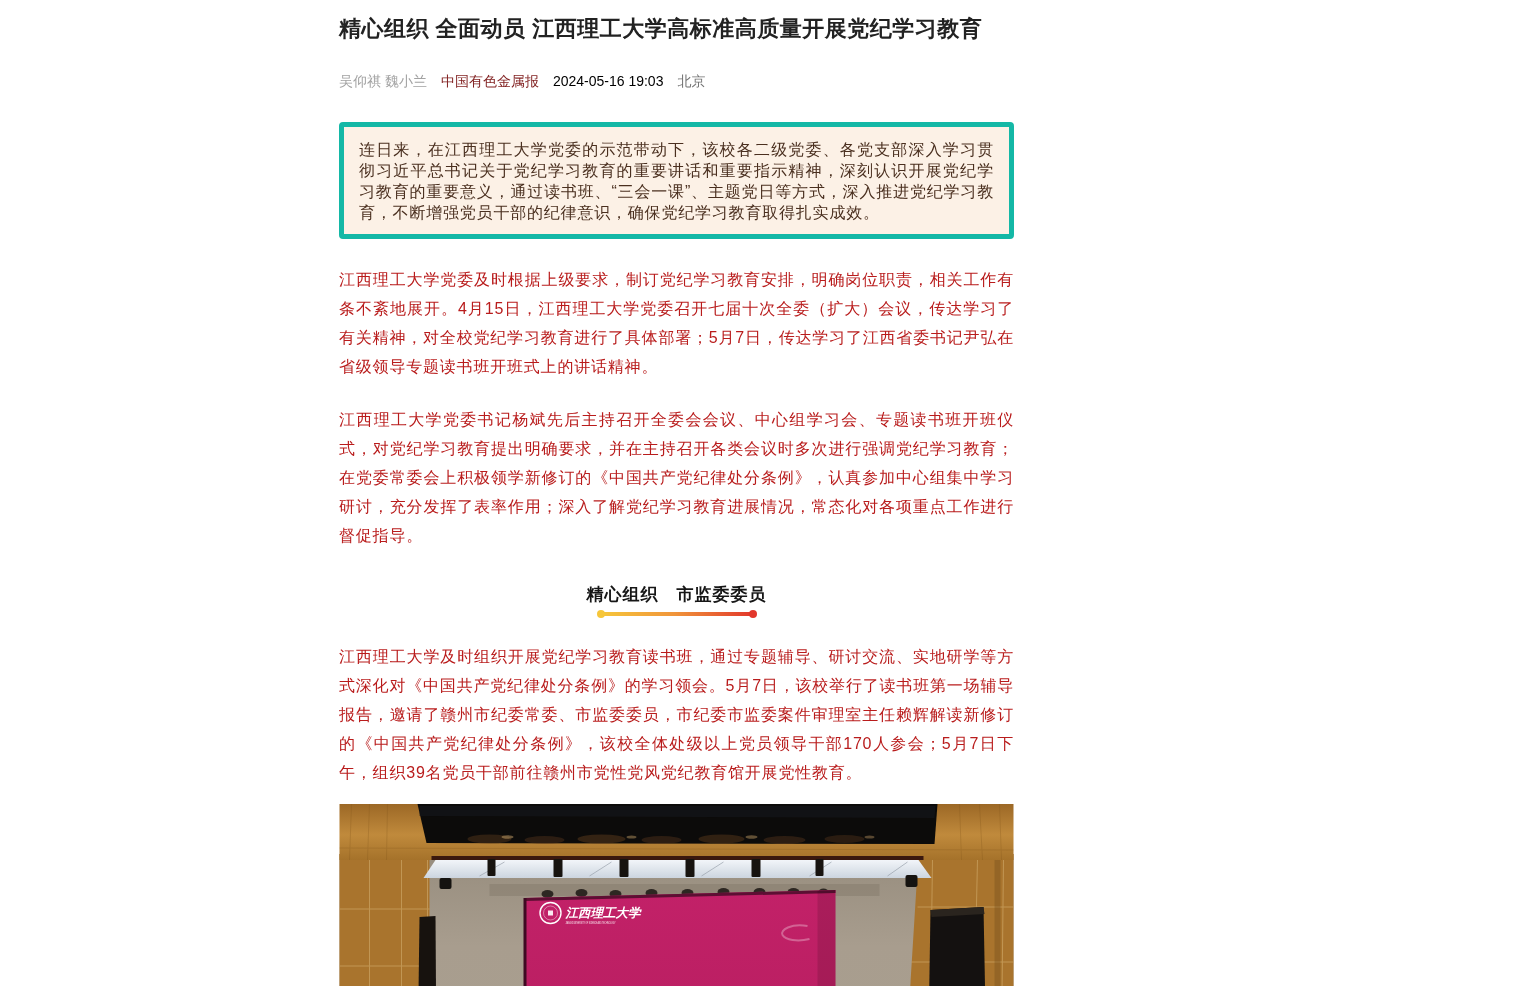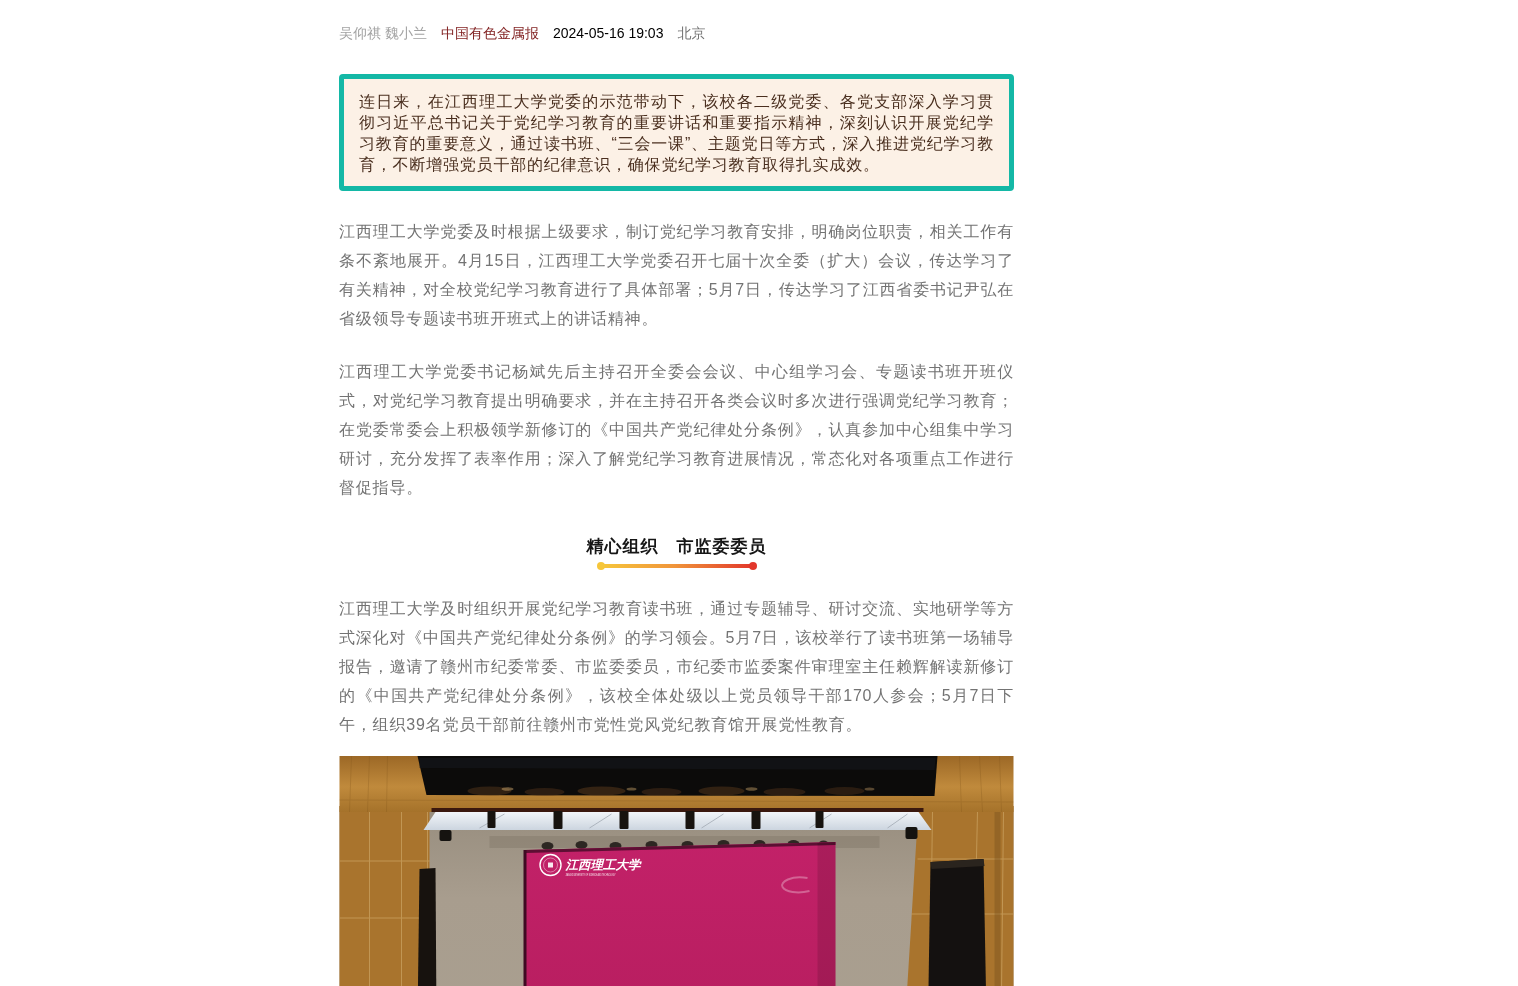--- a/index.html
+++ b/index.html
@@ -17,21 +17,21 @@
   }
   h1.title {
     margin: 0;
     font-size: 22px;
     line-height: 31px;
     font-weight: 700;
     color: #222222;
     letter-spacing: 0.5px;
   }
   .byline {
-    margin-top: 11px;
+    margin-top: 28px;
     font-size: 14px;
     line-height: 18px;
     display: flex;
     align-items: center;
     column-gap: 14px;
     color: #a2a2a2;
   }
   .byline .authors { color: #a2a2a2; }
   .byline .source { color: #7f1d1d; text-decoration: none; cursor: pointer; }
   .byline .datetime { color: #000000; }
@@ -77,21 +77,21 @@
     width: 8px; height: 8px;
     border-radius: 50%;
   }
   .heading-rule .dot-left  { left: -4px;  background: #f6c63a; }
   .heading-rule .dot-right { right: -4px; background: #e2372b; }
   p.body-para {
     margin: 26px 0 0 0;
     font-size: 16px;
     line-height: 29px;
     letter-spacing: 0.8px;
-    color: #737373;
+    color: #b91c1c;
     text-align: justify;
   }
   p.body-para + p.body-para { margin-top: 24px; }
   figure.photo {
     margin: 17px 0 0 0;
     padding: 0;
     width: 675px;
     height: 420px;
     overflow: hidden;
   }
@@ -100,20 +100,21 @@
     font-family: "DejaVu Serif", "Liberation Serif", serif;
     font-style: italic;
     font-weight: bold;
   }
 </style>
 </head>
 <body>
 
 <article class="article">
 
+  <h1 class="title">精心组织 全面动员 江西理工大学高标准高质量开展党纪学习教育</h1>
 
   <div class="byline">
     <span class="authors">吴仰祺 魏小兰</span>
     <a class="source">中国有色金属报</a>
     <span class="datetime">2024-05-16 19:03</span>
     <span class="location">北京</span>
   </div>
 
   <div class="summary-box">
     <p>连日来，在江西理工大学党委的示范带动下，该校各二级党委、各党支部深入学习贯彻习近平总书记关于党纪学习教育的重要讲话和重要指示精神，深刻认识开展党纪学习教育的重要意义，通过读书班、“三会一课”、主题党日等方式，深入推进党纪学习教育，不断增强党员干部的纪律意识，确保党纪学习教育取得扎实成效。</p>

